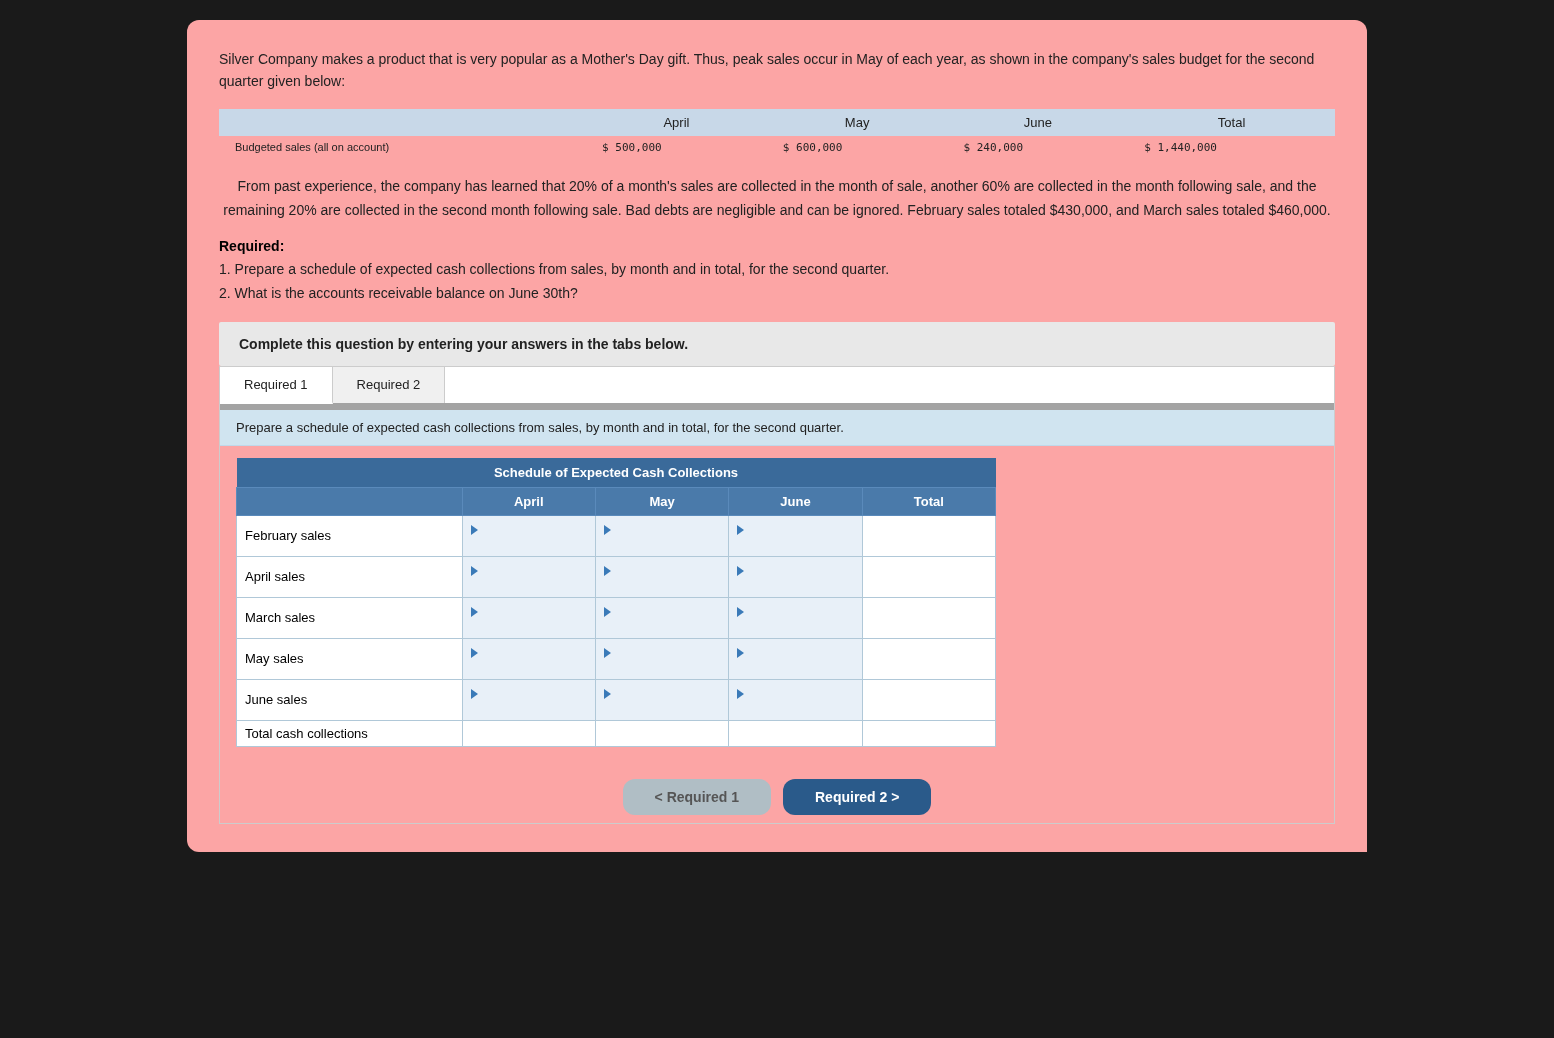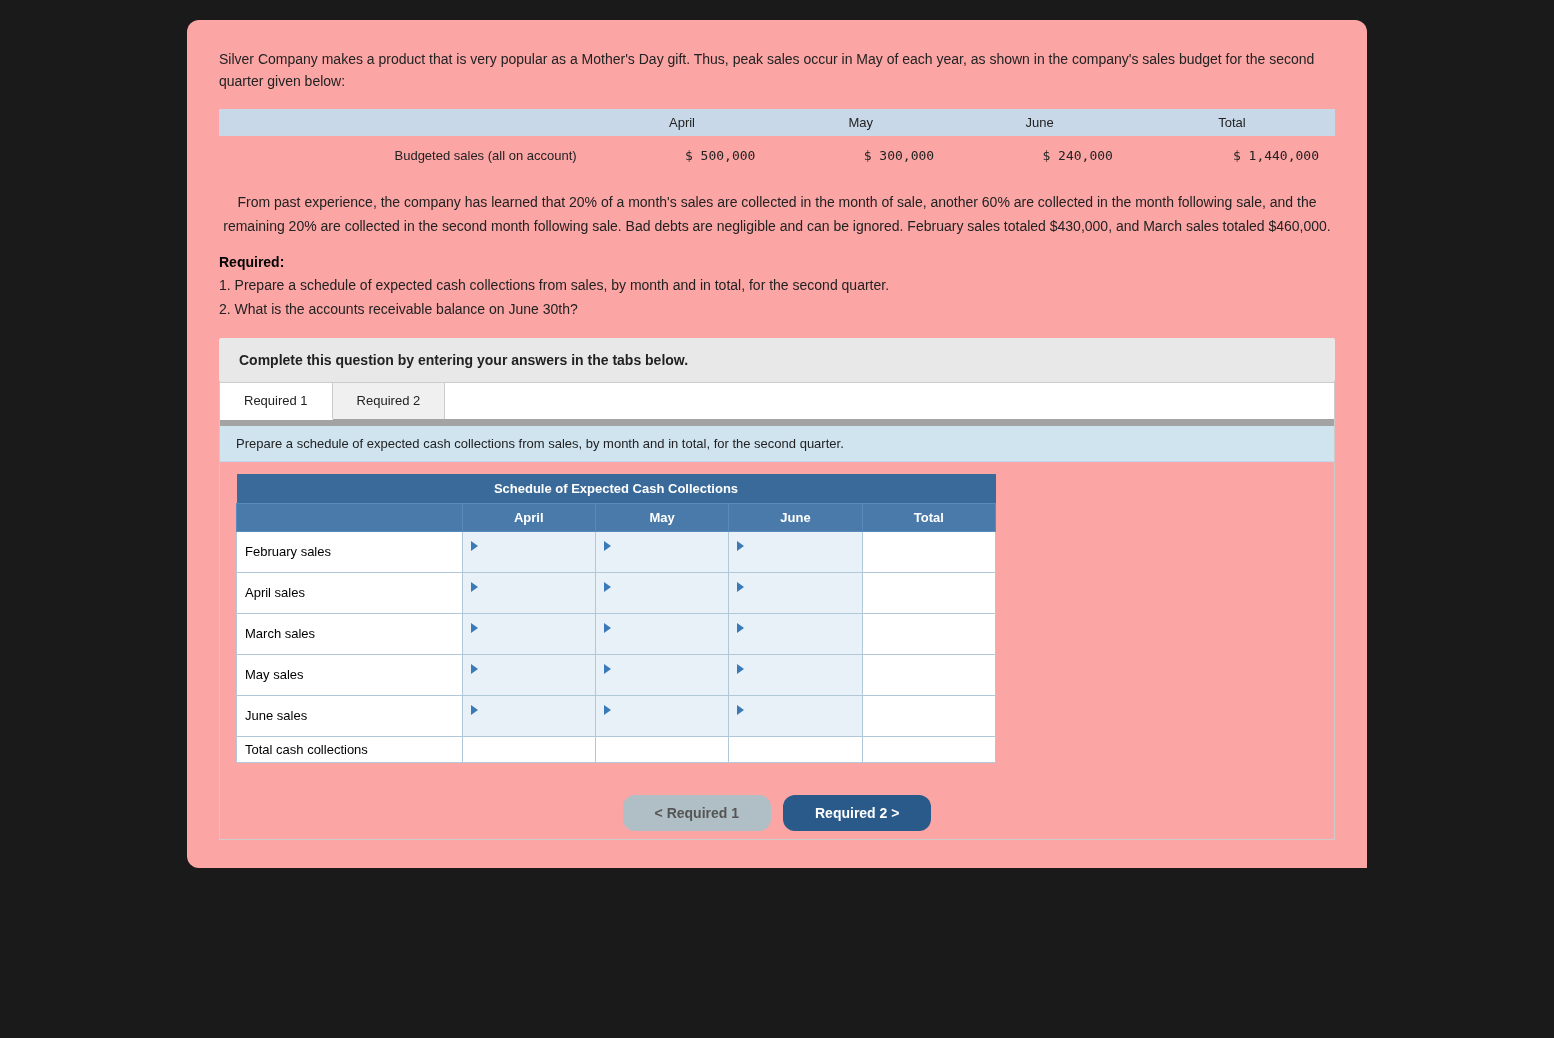--- a/index.html
+++ b/index.html
@@ -37,25 +37,24 @@
       background: #c8d8e8;
     }
     .budget-table thead th {
       padding: 6px 16px;
       text-align: center;
       font-weight: normal;
       font-size: 13px;
       color: #222;
     }
     .budget-table tbody td {
-      padding: 12px 16px;
-      font-size: 13px;
+      padding: 5px 16px;
+      font-size: 11px;
       color: #222;
       font-family: monospace;
-      text-align: right;
     }
     .budget-table tbody td:first-child {
       font-family: Arial, sans-serif;
     }
     .experience-text {
       font-size: 14px;
       line-height: 1.7;
       color: #222;
       margin-bottom: 16px;
       text-align: center;
@@ -234,21 +233,21 @@
         <th>April</th>
         <th>May</th>
         <th>June</th>
         <th>Total</th>
       </tr>
     </thead>
     <tbody>
       <tr>
         <td>Budgeted sales (all on account)</td>
         <td>$ 500,000</td>
-        <td>$ 300,000</td>
+        <td>$ 600,000</td>
         <td>$ 240,000</td>
         <td>$ 1,440,000</td>
       </tr>
     </tbody>
   </table>
 
   <p class="experience-text">From past experience, the company has learned that 20% of a month's sales are collected in the month of sale, another 60% are collected in the month following sale, and the remaining 20% are collected in the second month following sale. Bad debts are negligible and can be ignored. February sales totaled $430,000, and March sales totaled $460,000.</p>
 
   <div class="required-section">
     <div class="required-title">Required:</div>

